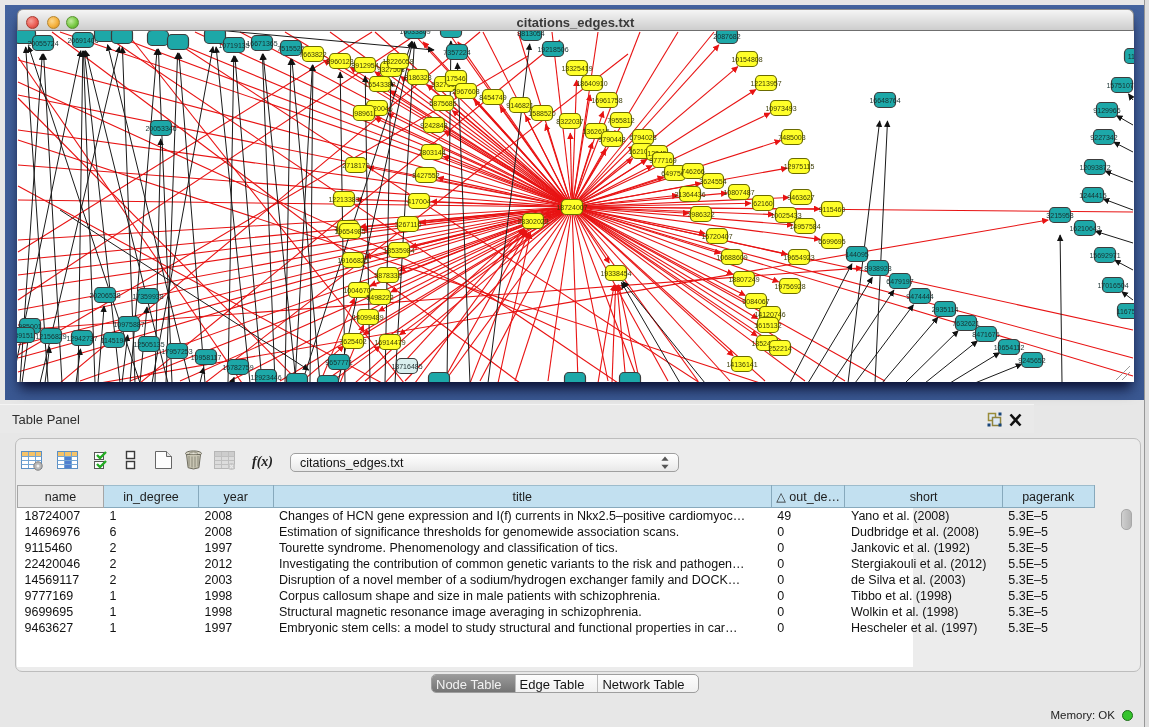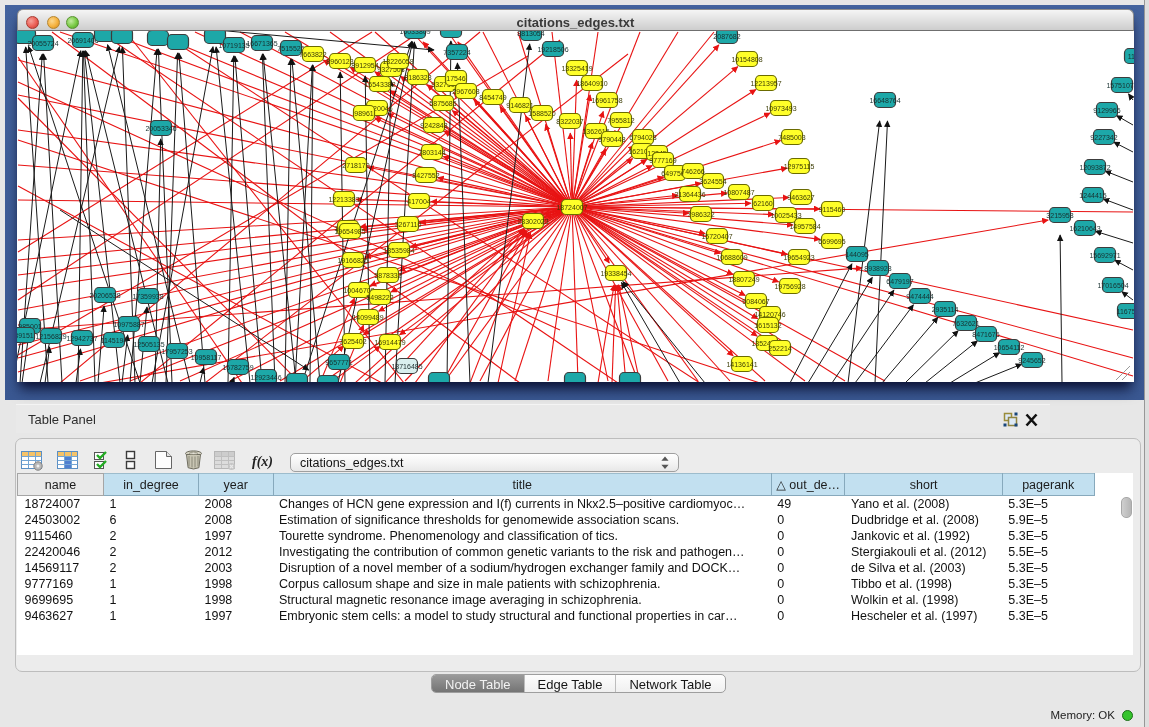--- a/index.html
+++ b/index.html
@@ -6,40 +6,40 @@
 #desktop { position:absolute; left:5px; top:5px; width:1139px; height:395px;
   background:linear-gradient(#44639e,#3a5892); }
 #netwin { position:absolute; left:12px; top:4px; width:1117px; height:373px;
   border-radius:6px 6px 0 0; box-shadow:0 11px 13px -3px rgba(0,0,30,.62), 0 5px 8px -3px rgba(0,0,30,.5); }
 #titlebar { position:absolute; left:0; top:0; width:1117px; height:22px;
   border-radius:6px 6px 0 0; background:linear-gradient(#f5f5f5,#e3e3e3 45%,#cdcdcd);
   border:1px solid #8f8f8f; border-bottom:1px solid #6f6f6f; }
 .tl { position:absolute; top:5.5px; width:13px; height:13px; border-radius:50%; }
 #titletext { position:absolute; top:5px; left:0; width:100%; text-align:center;
   font-size:13px; font-weight:bold; color:#3a3a3a; }
-#paneltitle { position:absolute; left:16px; top:404px; width:1034px; height:29px;
+#paneltitle { position:absolute; left:0; top:404px; width:1034px; height:29px;
   background:#e9e9e9; border-top:1px solid #f4f4f4; }
 #paneltitle span { position:absolute; left:12px; top:7px; font-size:13px; color:#2e2e2e; }
 #panel { position:absolute; left:15px; top:438px; width:1126px; height:234px;
   background:#ececec; border:1px solid #bdbdbd; border-radius:7px; }
 #combo { position:absolute; left:274px; top:14px; width:389px; height:19px;
   background:linear-gradient(#ffffff,#f2f2f2 60%,#e8e8e8); border:1px solid #9f9f9f;
   border-radius:5px; font-size:12.5px; color:#111; padding:1.5px 0 0 9px; }
-#tablewrap { position:absolute; left:1px; top:34px; width:1116px; height:182px; background:#fff; }
+#tablewrap { position:absolute; left:1px; top:46px; width:896px; height:182px; background:#fff; }
 table { border-collapse:collapse; table-layout:fixed; width:1077px; }
 th,td { font-size:12.5px; font-weight:normal; overflow:hidden; white-space:nowrap; }
 th { height:22px; color:#1c1c1c; text-align:center; }
 .bhead { background:#c2e0f0; border:1px solid #87a9bc; border-top:1px solid #9dbccc; }
 .ghead { background:#e9e9e9; border:1px solid #a5a5a5; }
 td { height:16px; color:#111; padding-left:6px; }
 tr td:first-child { padding-left:7px; }
 #tabs { position:absolute; left:431px; top:674px; height:19px; display:flex;
   font-size:13px; border:1px solid #9e9e9e; border-radius:5px; overflow:hidden;
   background:linear-gradient(#fdfdfd,#f0f0f0); }
-.seg { padding:1px 13px 0 13px; line-height:17px; color:#151515; border-left:1px solid #bdbdbd; }
+.seg { padding:1px 13px 0 4px; line-height:17px; color:#151515; border-left:1px solid #bdbdbd; }
 .seg.first { border-left:none; }
 .seg.sel { background:linear-gradient(#9a9a9a,#747474); color:#f2f2f2; }
 #status { position:absolute; right:34px; top:709px; font-size:11.5px; color:#222; }
 #memdot { position:absolute; right:16px; top:710px; width:11px; height:11px;
   border-radius:50%; background:#35c42d; border:1.5px solid #1c6e18; }
 #rightstrip { position:absolute; right:0; top:0; width:5px; height:727px;
   background:#dedede; border-left:1px solid #979797; }
 #scrollthumb { position:absolute; left:1104px; top:24px; width:11px; height:21px;
   background:linear-gradient(90deg,#cfcfcf,#b5b5b5); border:1px solid #a8a8a8; border-radius:5px; }
 </style></head>
@@ -643,21 +643,21 @@
 <tr>
             <td style="width:86px">18724007</td>
             <td style="width:95px">1</td>
             <td style="width:74.5px">2008</td>
             <td style="width:498.3px">Changes of HCN gene expression and I(f) currents in Nkx2.5–positive cardiomyoc…</td>
             <td style="width:73.7px">49</td>
             <td style="width:157.3px">Yano et al. (2008)</td>
             <td style="width:91.9px">5.3E–5</td>
           </tr>
 <tr>
-            <td style="width:86px">24503002</td>
+            <td style="width:86px">14696976</td>
             <td style="width:95px">6</td>
             <td style="width:74.5px">2008</td>
             <td style="width:498.3px">Estimation of significance thresholds for genomewide association scans.</td>
             <td style="width:73.7px">0</td>
             <td style="width:157.3px">Dudbridge et al. (2008)</td>
             <td style="width:91.9px">5.9E–5</td>
           </tr>
 <tr>
             <td style="width:86px">9115460</td>
             <td style="width:95px">2</td>

